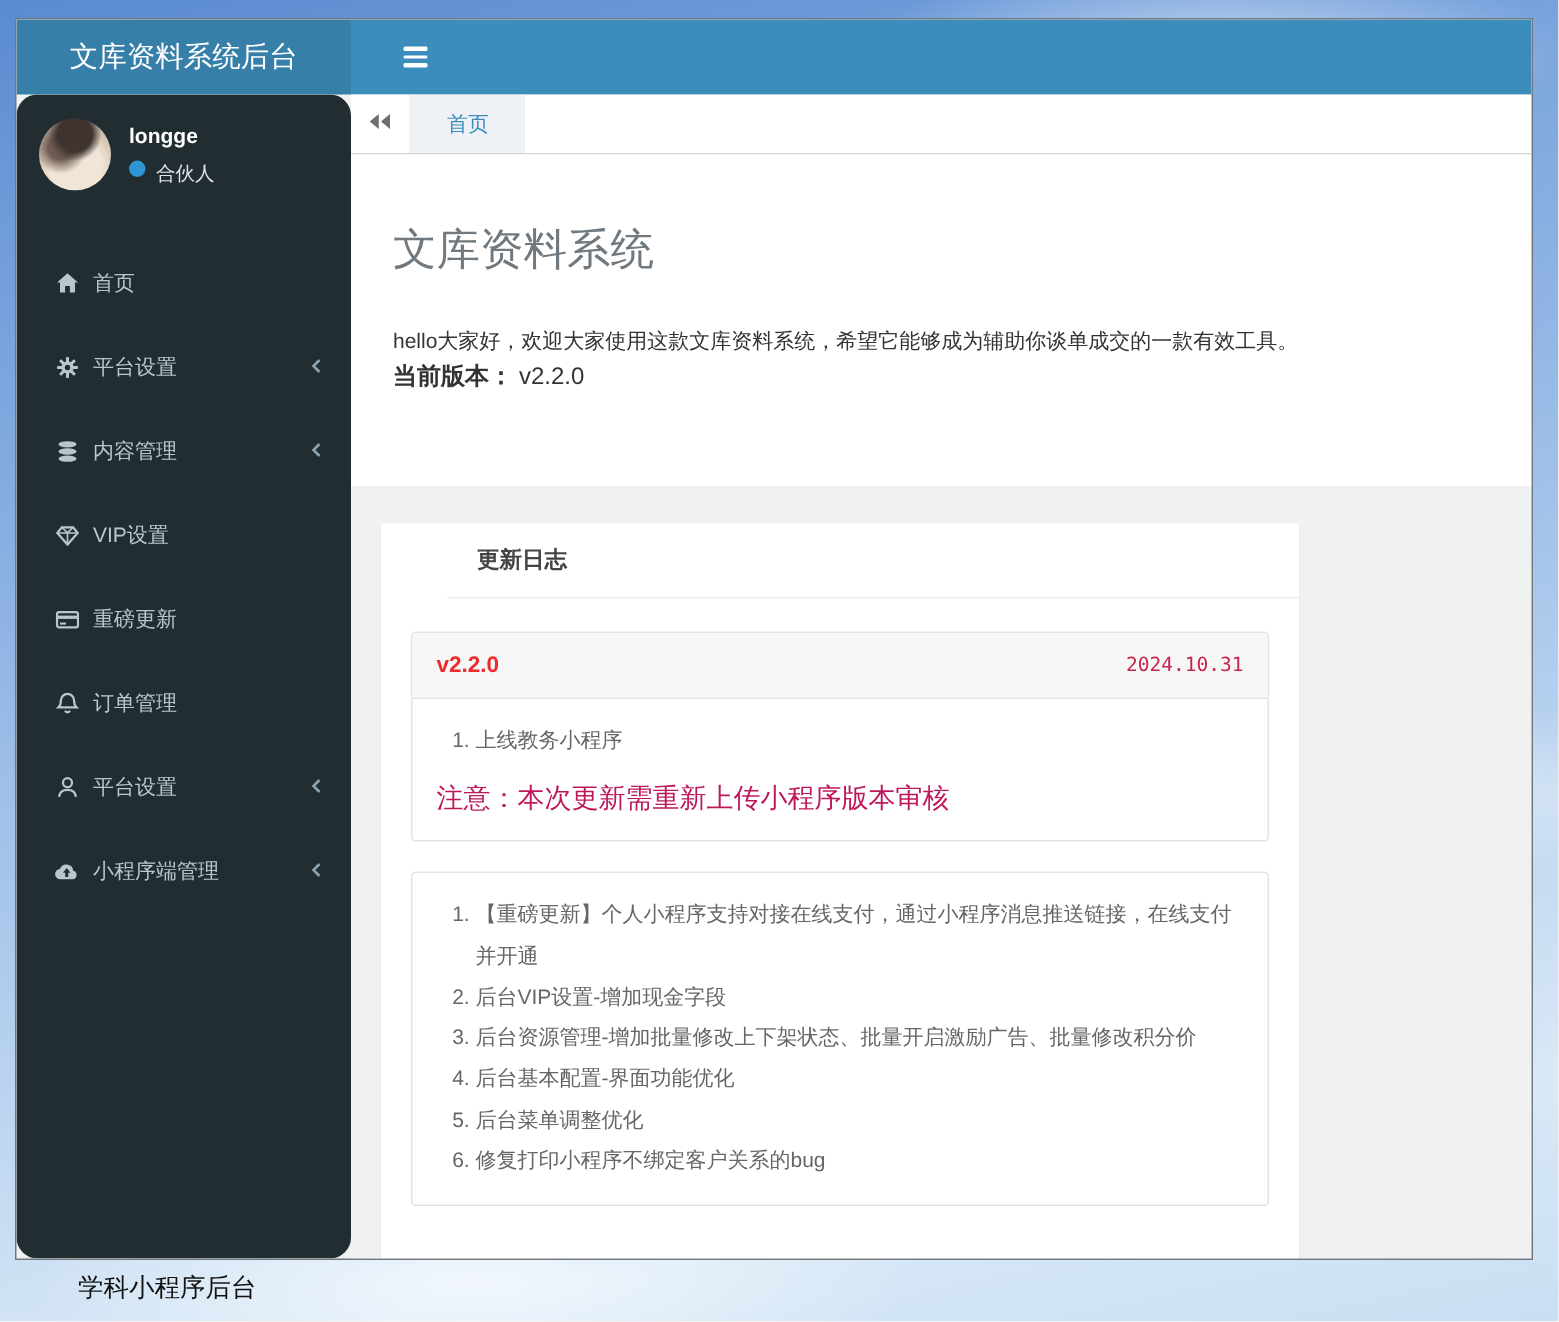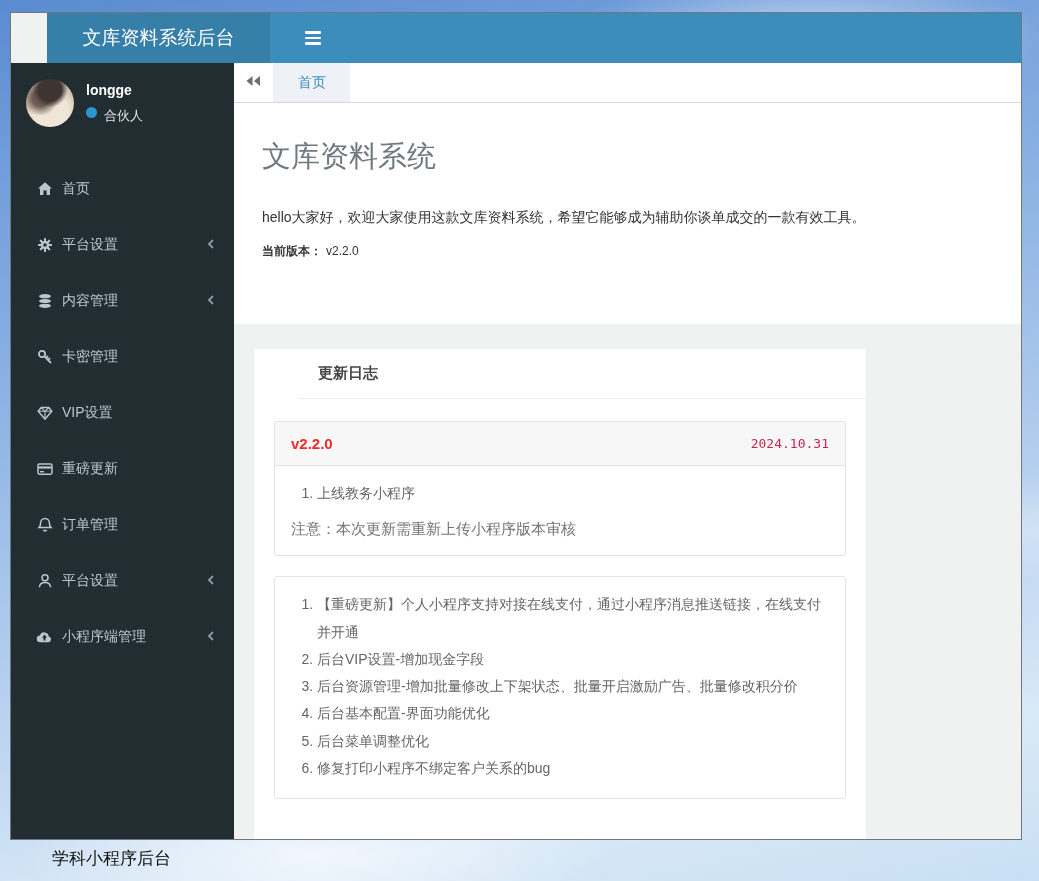--- a/index.html
+++ b/index.html
@@ -24,41 +24,41 @@
   .app-window {
     position:absolute; left:10px; top:12px;
     width:1012px; height:828px;
     border:1px solid #6f787e;
     background:#f0f1f1;
     display:flex; flex-direction:column;
     overflow:hidden;
   }
 
   
-  .topbar { height:50px; display:flex; flex-shrink:0;margin-left:36px; }
+  .topbar { height:50px; display:flex; flex-shrink:0; }
   .brand {
     width:223px; flex-shrink:0;
     background:#367fa9;
     color:#fff; font-size:19px;
     display:flex; align-items:center; justify-content:center;
     cursor:pointer; white-space:nowrap;
   }
   .navbar { flex:1; background:#3c8dbc; display:flex; align-items:center; }
   .hamburger {
     background:none; border:none; cursor:pointer;
     margin-left:30px; padding:6px 5px;
     display:flex; flex-direction:column; gap:3px;
   }
   .hamburger span { display:block; width:16px; height:2.6px; background:#fff; border-radius:1px; }
 
   
   .body-row { flex:1; display:flex; overflow:hidden; }
 
   
-  .sidebar { width:223px; flex-shrink:0; background:#222d32; color:#b8c7ce; }
+  .sidebar { width:223px; flex-shrink:0; background:#222d32; color:#b8c7ce;border-radius:14px; }
   .user-panel { display:flex; align-items:flex-start; padding:16px 15px 14px 15px; height:88px; }
   .avatar {
     width:48px; height:48px; border-radius:50%; flex-shrink:0; cursor:pointer;
     background:
       radial-gradient(circle at 50% 22%, #3f3430 0 26%, rgba(63,52,48,0) 40%),
       radial-gradient(circle at 30% 40%, #6e5a50 0 18%, rgba(110,90,80,0) 40%),
       radial-gradient(circle at 52% 68%, #efe6d8 0 42%, #d9c9b4 62%, #8d9aa3 100%);
   }
   .user-info { padding:3px 0 0 12px; }
   .user-name { color:#fff; font-weight:bold; font-size:14px; margin-bottom:9px; }
@@ -85,23 +85,23 @@
   .tab-arrows {
     width:40px; background:#fff; border:none; border-right:1px solid #f0f0f0;
     display:flex; align-items:center; justify-content:center; cursor:pointer;
   }
   .tab {
     background:#eef1f6; color:#3c8dbc; font-size:14px;
     display:flex; align-items:center; padding:0 24px; cursor:pointer;
   }
 
   .welcome { background:#fff; padding:26px 28px 0 28px; height:221px; flex-shrink:0; }
-  .welcome h1 { font-size:29px; font-weight:400; color:#70797f; margin:8px 0 32px 0; }
-  .greeting { font-size:14px; color:#333; margin-bottom:16px; }
-  .version-line { font-size:12px; color:#333; }
+  .welcome h1 { font-size:29px; font-weight:400; color:#70797f; margin:18px 0 32px 0; }
+  .greeting { font-size:14px; color:#333; margin-bottom:4px; }
+  .version-line { font-size:16px; color:#333; }
   .version-line b { margin-right:4px; }
 
   .card {
     width:612px; margin:25px 0 0 20px; background:#fff;
     box-shadow:0 1px 1px rgba(0,0,0,.06);
     flex-shrink:0;
   }
   .card-header {
     padding:15px 20px; font-size:15px; font-weight:bold; color:#444;
     border-bottom:1px solid #eeeeee;
@@ -114,21 +114,21 @@
     display:flex; justify-content:space-between; align-items:center;
     background:#f7f7f7; border-bottom:1px solid #e3e3e3;
     padding:13px 16px; border-radius:3px 3px 0 0;
   }
   .vver { font-size:15px; font-weight:bold; color:#333; }
   .vver.red { color:#ef2a2a; }
   .vdate { font-family:"DejaVu Sans Mono","Liberation Mono",monospace; font-size:13px; font-weight:normal; color:#c7254e; }
   .vbox-body { padding:14px 16px 16px 16px; }
   .vbox-body ol { margin:0 0 0 26px; }
   .vbox-body li { font-size:14px; color:#666; line-height:1.95; }
-  .note { font-size:15px; color:#737373; margin-top:13px; }
+  .note { font-size:18px; color:#be185d; margin-top:13px; }
   .note:empty { display:none; }
 
   
   .caption {
     position:absolute; left:4px; top:847px; width:100%;
     text-align:left; font-size:17px; color:#111;margin-left:48px;
   }
 </style>
 </head>
 <body>
@@ -203,29 +203,20 @@
               </svg>
             </span>
             <span class="mi-label">内容管理</span>
             <span class="chev">
               <svg width="10" height="12" viewBox="0 0 10 12">
                   <polyline points="7,2 3,6 7,10" fill="none" stroke="#8aa0ac" stroke-width="1.8"></polyline>
                 </svg>
             </span>
           </div>
 
-          <div class="menu-item">
-            <span class="mi-icon">
-              <svg width="16" height="16" viewBox="0 0 16 16">
-                <circle cx="5" cy="5" r="3.1" fill="none" stroke="#b8c7ce" stroke-width="1.8"></circle>
-                <path d="M7.4 7.4 14 14 M11 11l2-2 M9 9l2-2" stroke="#b8c7ce" stroke-width="1.8" fill="none"></path>
-              </svg>
-            </span>
-            <span class="mi-label">卡密管理</span>
-          </div>
 
           <div class="menu-item">
             <span class="mi-icon">
               <svg width="16" height="16" viewBox="0 0 16 16">
                 <path d="M4.2 2.5h7.6l3 3.8L8 14 1.2 6.3z" fill="none" stroke="#b8c7ce" stroke-width="1.5"></path>
                 <path d="M1.4 6.3h13.2 M4.2 2.5 8 6.3l3.8-3.8 M8 6.3V13.6" fill="none" stroke="#b8c7ce" stroke-width="1.1"></path>
               </svg>
             </span>
             <span class="mi-label">VIP设置</span>
           </div>

